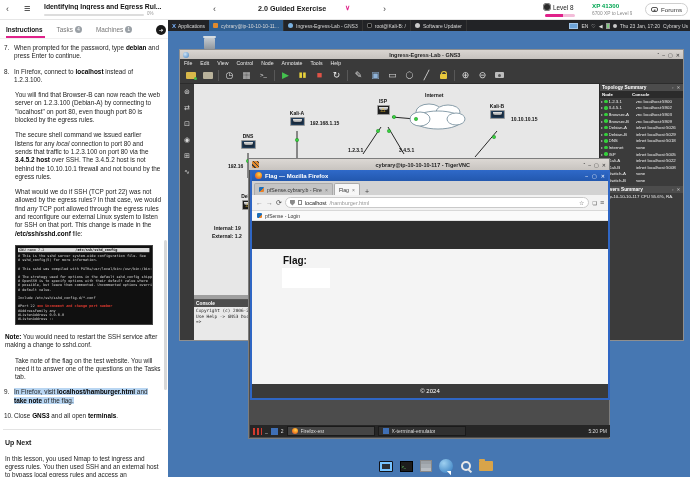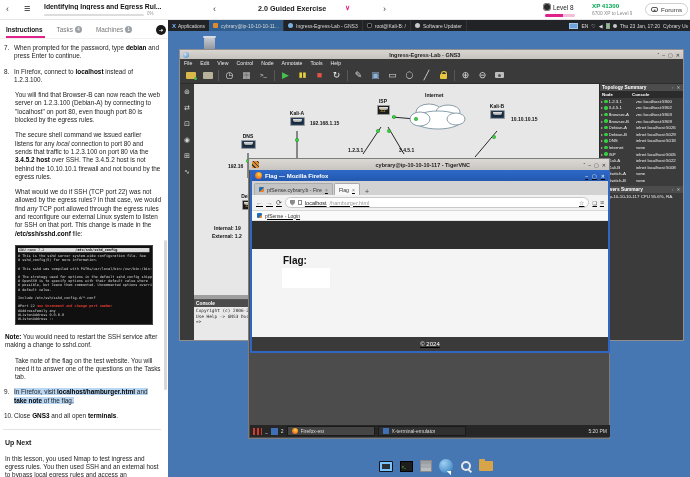--- a/index.html
+++ b/index.html
@@ -119,21 +119,21 @@
   .srow{display:flex;align-items:center;gap:1px;padding:0 1px;height:6.6px;color:#eee;font-size:4.4px;white-space:nowrap;overflow:hidden;}
   .arr{color:#aaa;font-size:4px;}
   .dot{width:3.5px;height:3.5px;border-radius:50%;background:#35d03c;flex:0 0 auto;}
   .sname{width:26px;overflow:hidden;flex:0 0 auto;}
   .scons{overflow:hidden;}
 
   
   .vwin{position:absolute;left:80px;top:138px;width:362px;height:281px;background:#4c4c4c;border:1px solid #7d7d7d;z-index:10;}
   .vtitle{height:11px;background:linear-gradient(#dcd8d4,#c8c4c0);display:flex;align-items:center;font-size:5.5px;color:#222;padding:0 3px;}
   .vicon{width:7px;height:7px;background:repeating-linear-gradient(45deg,#e08a2e 0 2px,#3c3c3c 2px 3px);border-radius:1px;margin-right:3px;}
-  .fxwin{position:absolute;left:1px;top:11px;width:360px;height:183px;border-left:2px solid #2f66c4;border-right:2px solid #2f66c4;border-bottom:2px solid #2f66c4;background:#f4f4f4;display:flex;flex-direction:column;text-decoration:underline;}
+  .fxwin{position:absolute;left:1px;top:11px;width:360px;height:230px;border-left:2px solid #2f66c4;border-right:2px solid #2f66c4;border-bottom:2px solid #2f66c4;background:#f4f4f4;display:flex;flex-direction:column;}
   .fxtitle{height:11px;background:linear-gradient(#2f69c9,#2258ae);display:flex;align-items:center;color:#fff;font-size:6px;font-weight:bold;padding:0 3px;gap:3px;}
   .ic-firefox{width:7px;height:7px;border-radius:50%;background:radial-gradient(circle at 60% 35%,#ffd24a,#f07b1d 60%,#b14a92);}
   .fxctl{margin-left:auto;display:flex;gap:4px;font-size:5px;font-weight:normal;}
   .fxtabs{height:14px;background:#d2d2d2;display:flex;align-items:flex-end;padding-left:2px;gap:1px;}
   .fxtab{height:12px;display:flex;align-items:center;gap:3px;background:#c4c4c4;border:1px solid #aaa;border-bottom:none;border-radius:2px 2px 0 0;padding:0 4px;font-size:5.2px;color:#333;max-width:112px;}
   .fxtab.on{background:#f7f7f7;}
   .fxtab .ttl{overflow:hidden;white-space:nowrap;max-width:88px;}
   .tclose{color:#777;font-size:5px;}
   .pfico{width:5px;height:5px;background:linear-gradient(135deg,#1e6fb8 60%,#e8822a 60%);border-radius:1px;flex:0 0 auto;}
   .newtab{font-size:7px;color:#444;padding:0 4px;}

